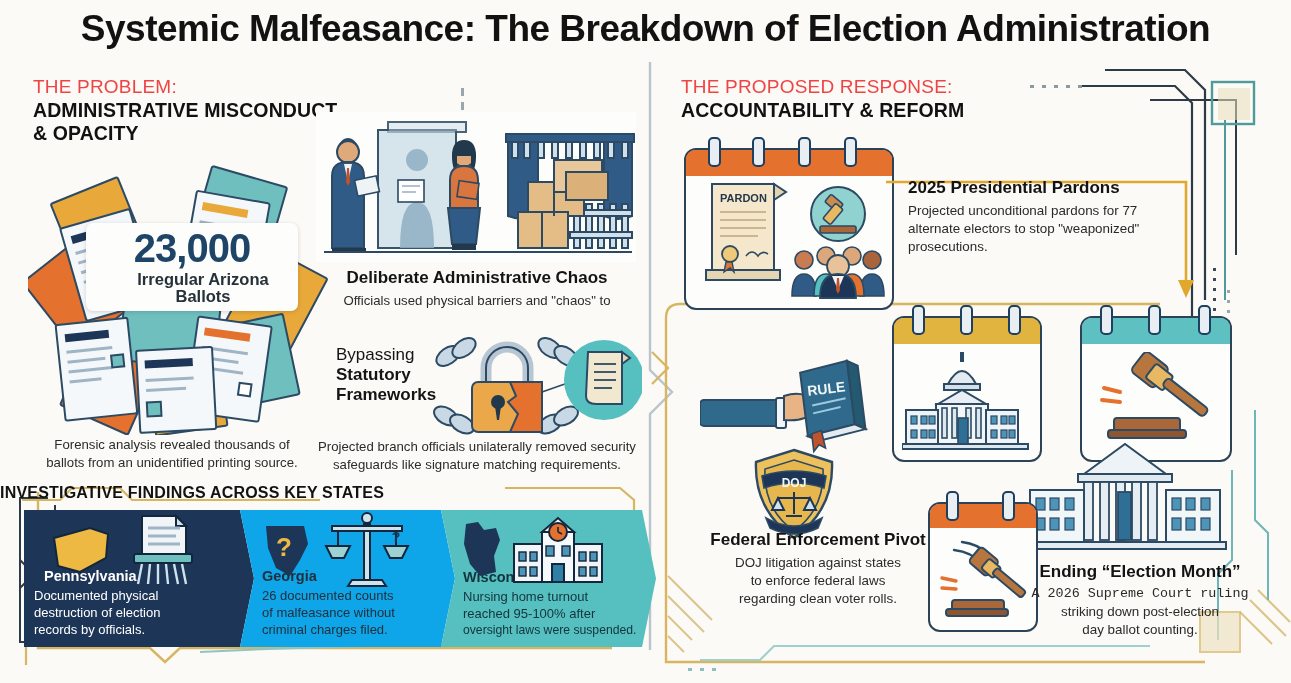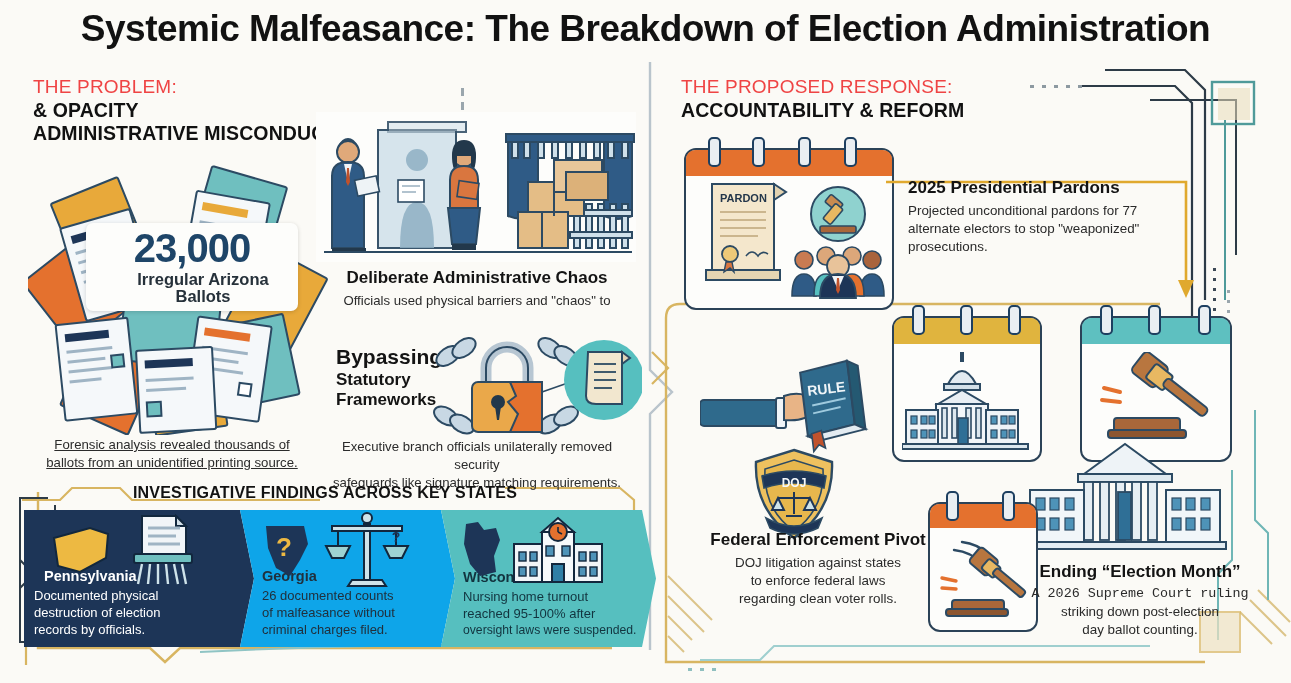--- a/index.html
+++ b/index.html
@@ -34,30 +34,30 @@
     position:absolute;left:58px;top:88px;width:212px;height:88px;
     background:#fdfdfb;border-radius:7px;
     box-shadow:0 1px 4px rgba(0,0,0,.16);
     display:flex;flex-direction:column;align-items:center;justify-content:center;
     z-index:8;
   }
   .statnum{font-size:40px;font-weight:bold;color:#1e4568;line-height:.98;letter-spacing:-1px;}
   .statlab{font-size:16.5px;font-weight:bold;color:#26313a;line-height:1.05;text-align:center;margin-top:3px;padding-left:22px;}
 
   .caption{
-    position:absolute;text-align:center;font-size:13.2px;line-height:1.35;color:#2b2b2b;text-decoration:underline;
+    position:absolute;text-align:center;font-size:13.2px;line-height:1.35;color:#2b2b2b;
   }
 
   
   .blkhead{font-size:17px;font-weight:bold;color:#141414;text-align:center;}
   .blkbody{font-size:13.2px;line-height:1.35;color:#2b2b2b;text-align:center;}
 
   
   .findtitle{
-    position:absolute;left:0;top:484px;width:650px;text-align:center;
+    position:absolute;left:0;top:484px;width:650px;text-align:left;
     font-size:16px;font-weight:bold;letter-spacing:.2px;color:#121212;
   }
   .chev{position:absolute;top:510px;height:137px;}
   .chev .inner{position:absolute;inset:0;display:flex;flex-direction:column;justify-content:flex-end;padding:12px 10px 8px;box-sizing:border-box;}
   .st-name{font-size:14.5px;font-weight:bold;color:#fff;margin-bottom:4px;}
   .st-body{font-size:13px;line-height:1.3;color:#fff;}
   .c-pa{left:24px;width:230px;background:#1d3557;
         clip-path:polygon(0 0,216px 0,230px 50%,216px 100%,0 100%,0 100%);}
   .c-ga{left:240px;width:215px;background:#0ea5e9;
         clip-path:polygon(0 0,201px 0,215px 50%,201px 100%,0 100%,14px 50%);}
@@ -162,22 +162,22 @@
       <rect x="712" y="668" width="4" height="3"></rect>
     </g>
 
     <path d="M 200 652 q 200 -10 420 -6" fill="none" stroke="#8fc4c4" stroke-width="2"></path>
   </svg>
 
   <div class="title">Systemic Malfeasance: The Breakdown of Election Administration</div>
 
   <div class="colhead" style="left:33px;top:76px;">
     <div class="k">THE PROBLEM:</div>
+    <div class="v">ADMINISTRATIVE MISCONDUCT</div>
     <div class="v">&amp; OPACITY</div>
-    <div class="v">ADMINISTRATIVE MISCONDUCT</div>
   </div>
 
   <div class="statpile">
     <svg width="300" height="300" viewBox="0 0 300 300">
       <g stroke="#2c4a63" stroke-width="2">
         <g fill="#e8a93a">
             <rect x="38" y="52" width="72" height="96" rx="2" transform="rotate(-22 74 100)"></rect>
           </g>
         <g fill="#6fbfbf">
             <rect x="170" y="40" width="78" height="92" rx="2" transform="rotate(16 209 86)"></rect>
@@ -343,21 +343,21 @@
     </g>
     <line x1="8" y1="140" x2="316" y2="140" stroke="#2c4a63" stroke-width="2"></line>
   </svg>
 
   <div class="abs" style="left:322px;top:268px;width:310px;">
     <div class="blkhead">Deliberate Administrative Chaos</div>
     <div class="blkbody" style="margin-top:4px;">Officials used physical barriers and "chaos" to</div>
   </div>
 
   <div class="abs" style="left:336px;top:345px;width:120px;">
-    <div style="font-size:21px;font-weight:bold;color:#141414;line-height:1.18;">Bypassing</div>
+    <div style="font-size:17px;font-weight:normal;color:#141414;line-height:1.18;">Bypassing</div>
     <div style="font-size:17px;font-weight:bold;color:#141414;line-height:1.18;">Statutory</div>
     <div style="font-size:17px;font-weight:bold;color:#141414;line-height:1.18;">Frameworks</div>
   </div>
 
   <svg class="abs nosel" style="left:432px;top:336px;" width="210" height="104" viewBox="0 0 210 104">
 
     <g stroke="#2c4a63" stroke-width="2" fill="#c8d8e4">
       <ellipse cx="16" cy="20" rx="13" ry="8" transform="rotate(-35 16 20)"></ellipse>
       <ellipse cx="32" cy="12" rx="13" ry="8" transform="rotate(-35 32 12)"></ellipse>
       <ellipse cx="118" cy="12" rx="13" ry="8" transform="rotate(35 118 12)"></ellipse>
@@ -385,21 +385,21 @@
       <g stroke="#2c4a63" stroke-width="1.8">
         <line x1="12" y1="16" x2="34" y2="16"></line>
           <line x1="12" y1="24" x2="34" y2="24"></line>
         <line x1="12" y1="32" x2="34" y2="32"></line>
           <line x1="12" y1="40" x2="30" y2="40"></line>
       </g>
     </g>
   </svg>
 
   <div class="abs" style="left:318px;top:438px;width:318px;">
-    <div class="blkbody">Executive branch officials unilaterally removed security</div>
+    <div class="blkbody">Projected branch officials unilaterally removed security</div>
     <div class="blkbody">safeguards like signature matching requirements.</div>
   </div>
 
   <div class="findtitle">INVESTIGATIVE FINDINGS ACROSS KEY STATES</div>
 
   <div class="chev c-pa">
     <div class="inner">
       <div style="height:56px;"></div>
       <div class="st-name" style="align-self:flex-start;margin-left:10px;">Pennsylvania</div>
       <div class="st-body">Documented physical</div>

